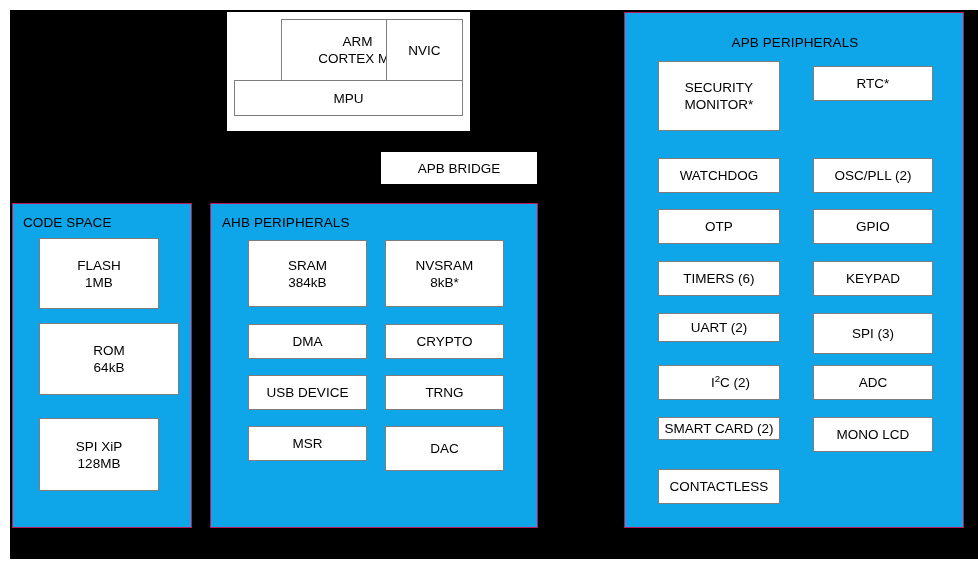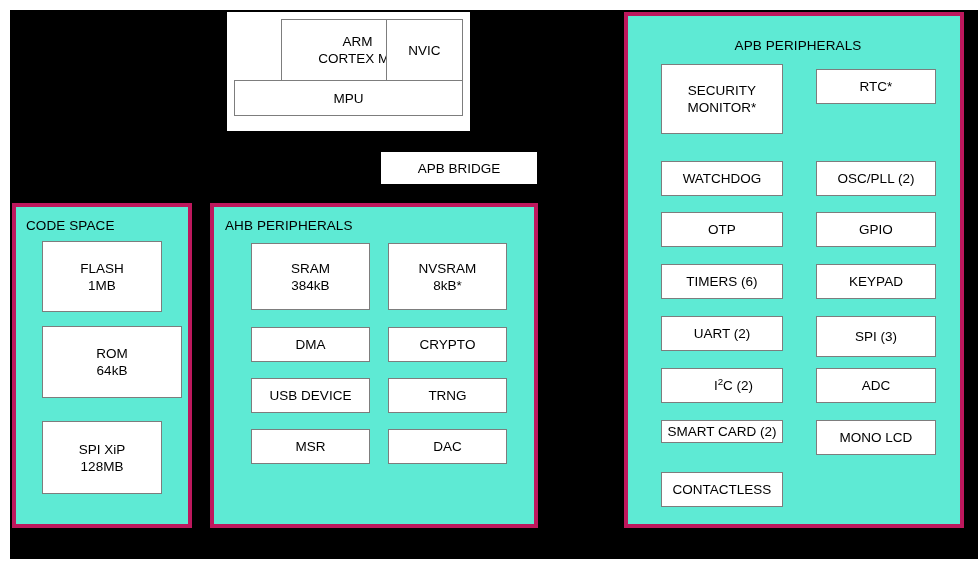--- a/index.html
+++ b/index.html
@@ -26,22 +26,22 @@
     top: 10px;
     width: 968px;
     height: 549px;
     background: #000000;
   }
   
   .abs { position: absolute; box-sizing: border-box; }
 
   
   .panel {
-    background: #5eead4;
-    border: 4px solid #be185d;
+    background: #0ea5e9;
+    border: 1px solid #be185d;
   }
   .panel-title {
     position: absolute;
     font-size: 13.5px;
     color: #000;
     letter-spacing: 0.1px;
     white-space: nowrap;
   }
   
   .white-panel {
@@ -141,21 +141,21 @@
         <span class="l2">NVSRAM</span>
         <span class="l2">8kB*</span>
       </div>
     </div>
     <div class="abs blk" style="left:174px; top:120px; width:119px; height:35px;">
       <span>CRYPTO</span>
     </div>
     <div class="abs blk" style="left:174px; top:171px; width:119px; height:35px;">
       <span>TRNG</span>
     </div>
-    <div class="abs blk" style="left:174px; top:222px; width:119px; height:35px;">
+    <div class="abs blk" style="left:174px; top:222px; width:119px; height:45px;">
       <span>DAC</span>
     </div>
   </div>
 
   <div class="abs panel" style="left:624px; top:12px; width:340px; height:516px;">
     <div class="panel-title" style="left:0; top:22px; width:340px; text-align:center;">APB PERIPHERALS</div>
 
     <div class="abs blk" style="left:33px; top:48px; width:122px; height:70px;">
       <div>
         <span class="l2">SECURITY</span>
@@ -164,21 +164,21 @@
     </div>
     <div class="abs blk" style="left:33px; top:145px; width:122px; height:35px;">
       <span>WATCHDOG</span>
     </div>
     <div class="abs blk" style="left:33px; top:196px; width:122px; height:35px;">
       <span>OTP</span>
     </div>
     <div class="abs blk" style="left:33px; top:248px; width:122px; height:35px;">
       <span>TIMERS (6)</span>
     </div>
-    <div class="abs blk" style="left:33px; top:300px; width:122px; height:35px;justify-content:center;">
+    <div class="abs blk" style="left:33px; top:300px; width:122px; height:29px;justify-content:center;">
       <span>UART (2)</span>
     </div>
     <div class="abs blk" style="left:33px; top:352px; width:122px; height:35px;padding-left:23px;">
       <span>I<sup>2</sup>C (2)</span>
     </div>
     <div class="abs blk" style="left:33px; top:404px; width:122px; height:23px;">
       <span>SMART CARD (2)</span>
     </div>
     <div class="abs blk" style="left:33px; top:456px; width:122px; height:35px;">
       <span>CONTACTLESS</span>

